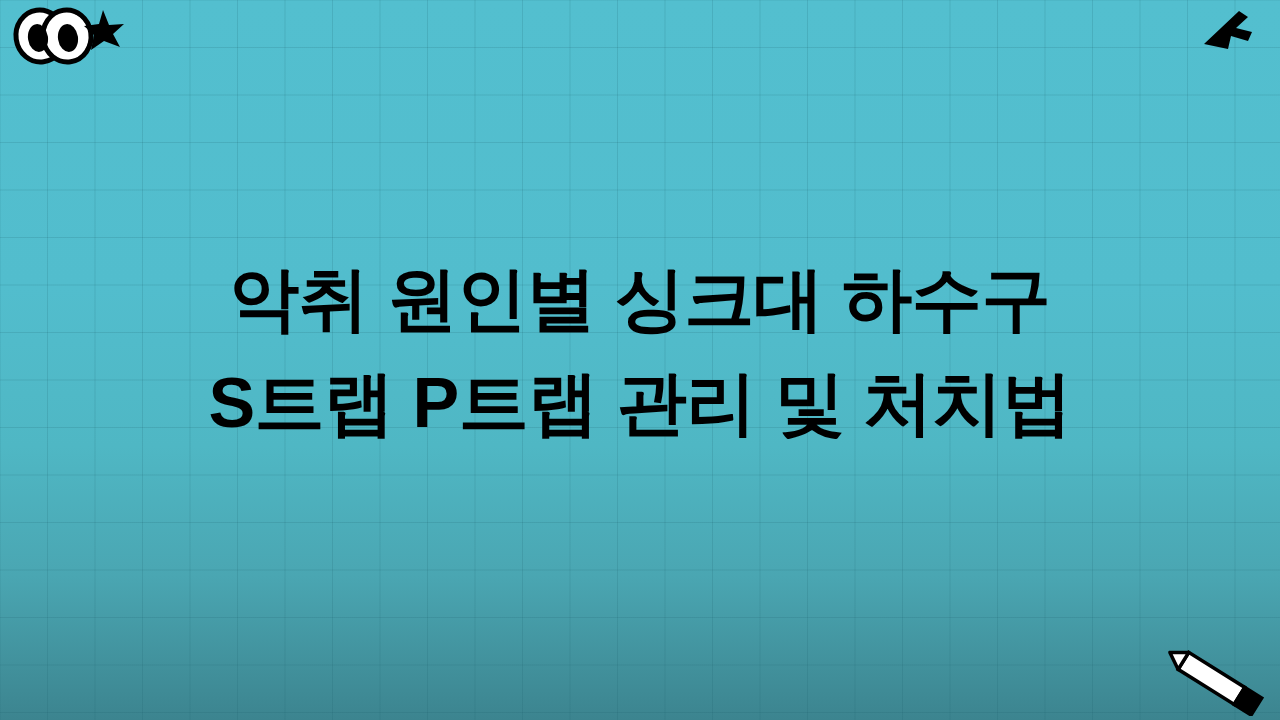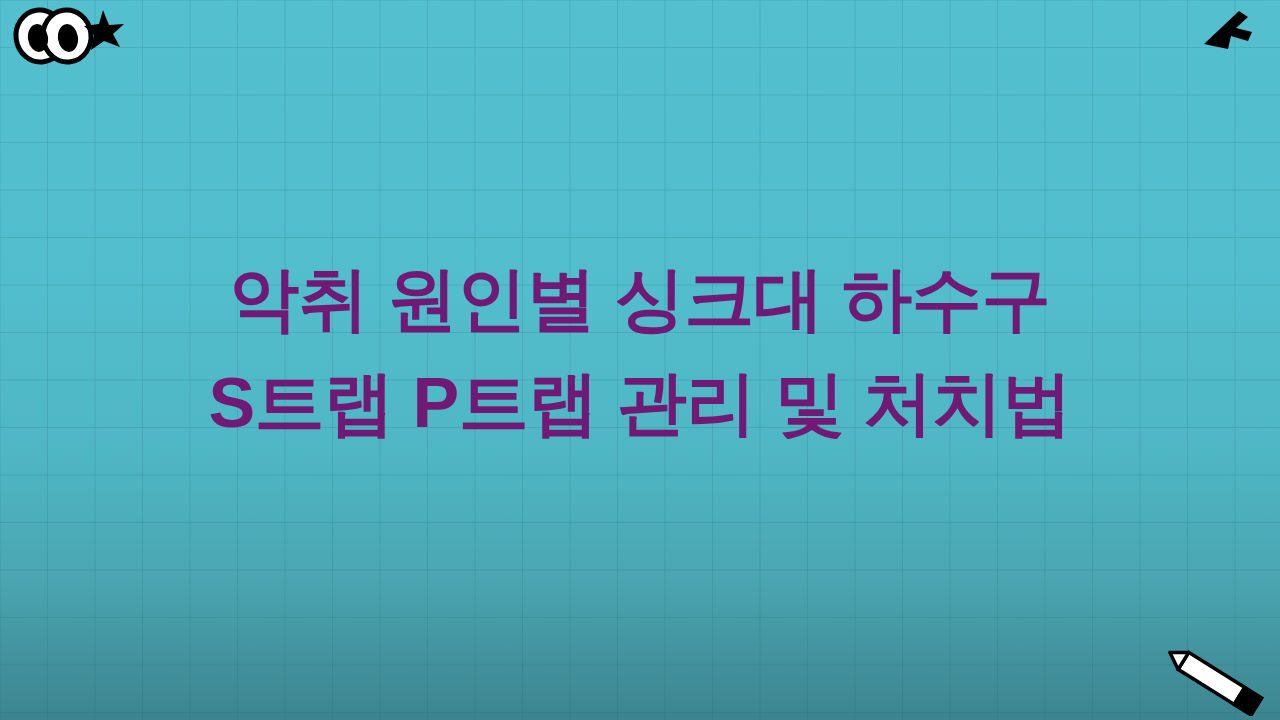--- a/index.html
+++ b/index.html
@@ -37,21 +37,21 @@
     background-size: 47.5px 47.5px;
     background-position: -0.5px -0.5px;
   }
   
   .headline {
     position: absolute;
     left: 0;
     right: 0;
     top: 247px;
     text-align: center;
-    color: #701a75;
+    color: #000000;
     font-weight: 700;
     font-size: 70px;
     line-height: 104px;
     letter-spacing: -0.5px;
     white-space: pre-line;
     padding: 0 60px;
     box-sizing: border-box;
   }
   
   .icon {

